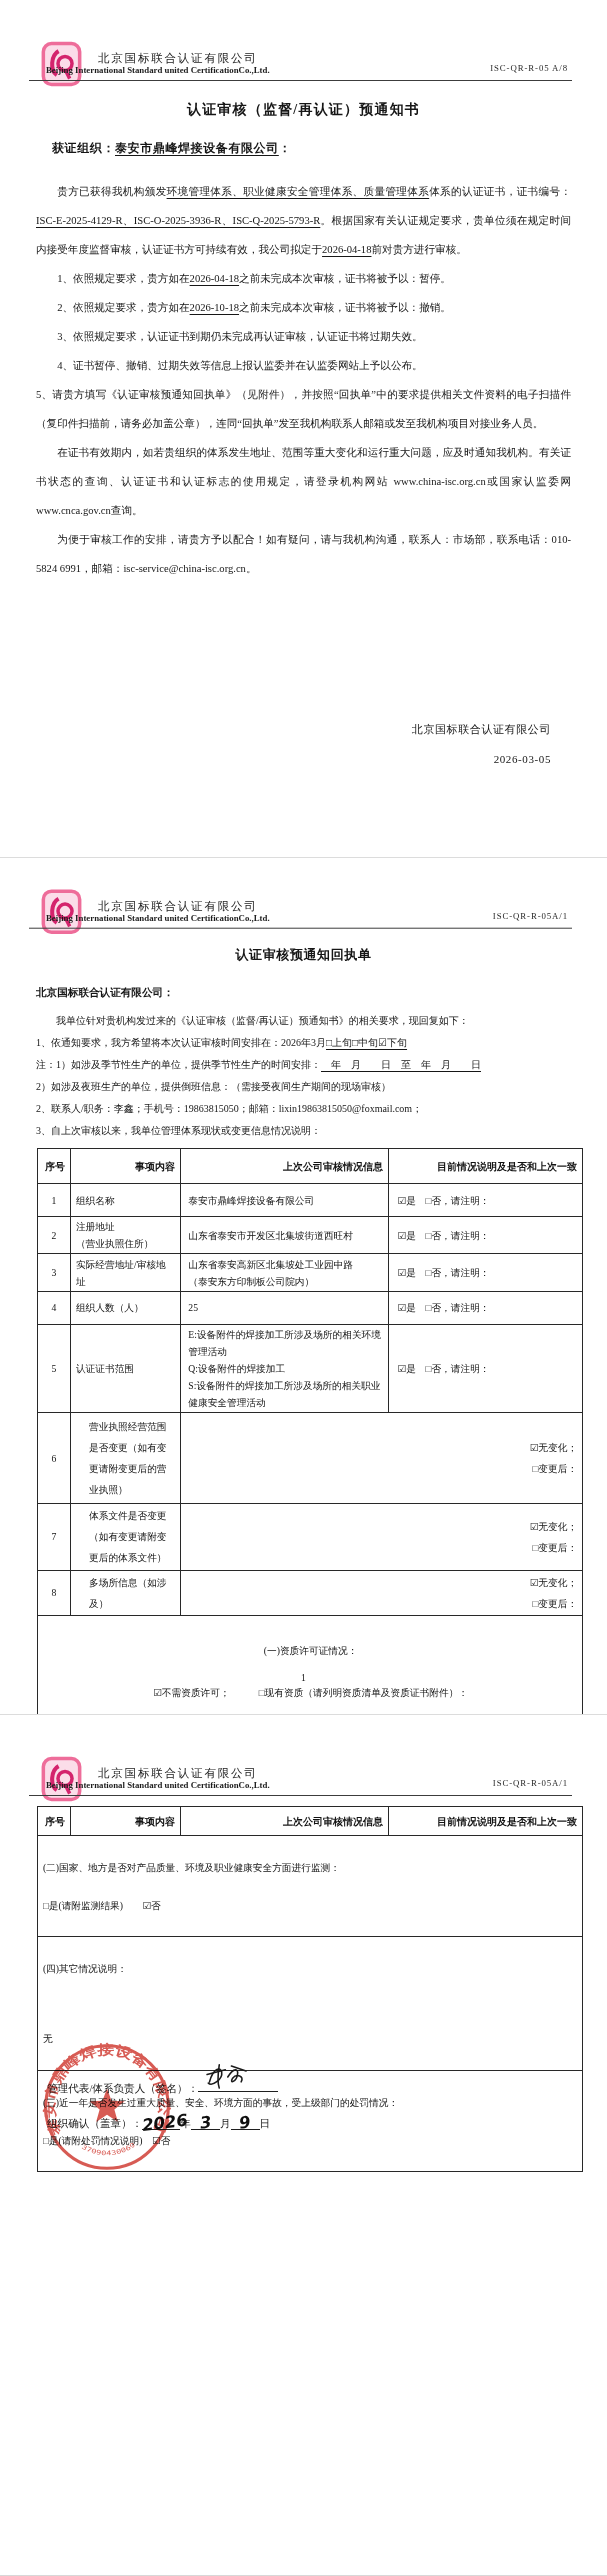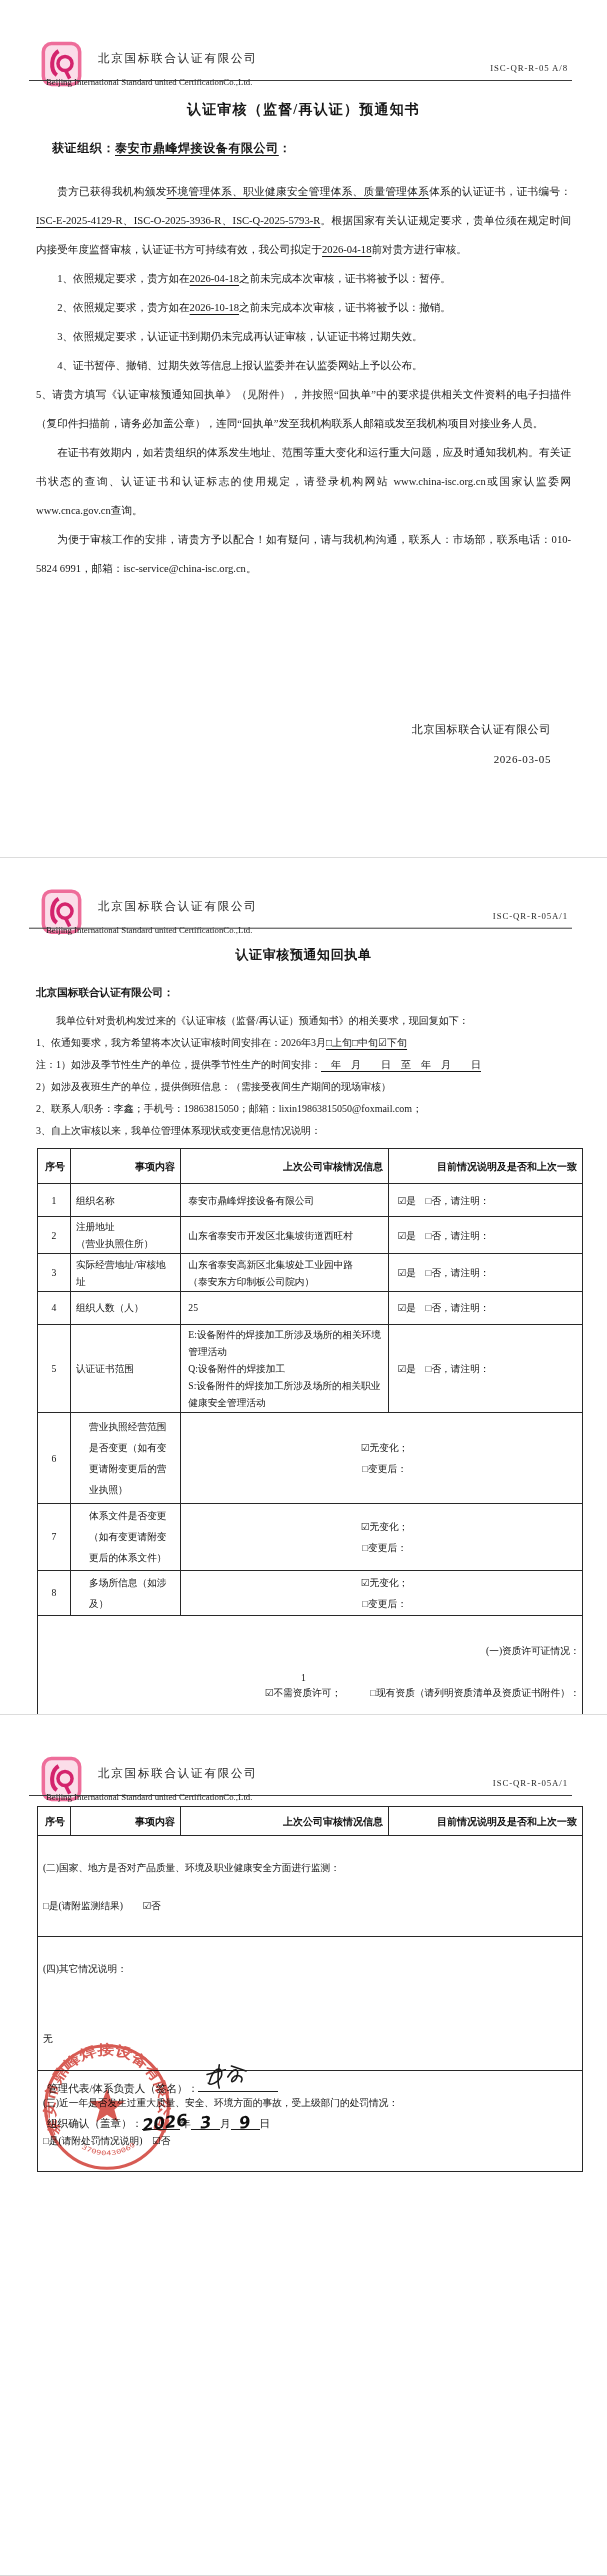--- a/index.html
+++ b/index.html
@@ -7,21 +7,21 @@
   .page{position:relative;width:607px;background:#fff;overflow:hidden;}
   #page1{height:857px;border-bottom:1.2px solid #dcdcdc;}
   #page2{height:856px;border-bottom:1.2px solid #dcdcdc;}
   #page3{height:860px;border-bottom:1.2px solid #d8d8d8;}
 
   
   .hd{position:absolute;left:0;top:0;width:100%;height:88px;}
   .p2 .hd{transform:translateY(-10.3px);}
   .hd .logo{position:absolute;left:41px;top:41px;width:41px;height:46px;}
   .hd .cn{position:absolute;left:98px;top:51px;font-size:11.5px;letter-spacing:1.8px;color:#222;}
-  .hd .en{position:absolute;left:46px;top:65px;font-size:8.8px;font-weight:normal;color:#1d1d1d;margin-top:12px;}
+  .hd .en{position:absolute;left:46px;top:65px;font-size:8.8px;font-weight:bold;color:#1d1d1d;}
   .hd .code{position:absolute;right:39px;top:63px;font-size:8.8px;letter-spacing:0.9px;color:#2a2a2a;}
   .hd .rule{position:absolute;left:29px;right:35px;top:80px;border-bottom:1.5px solid #3c3c3c;}
 
   .u{text-decoration:underline;text-underline-offset:3px;text-decoration-thickness:0.9px;}
 
   
   .title1{position:absolute;top:101px;left:0;width:100%;margin:0;text-align:center;font-size:14px;font-weight:bold;letter-spacing:1.2px;}
   .recipient{position:absolute;left:52px;top:140px;font-size:12px;font-weight:bold;letter-spacing:0.6px;}
   .body1{position:absolute;left:36px;top:177px;width:535px;font-size:10.6px;line-height:29px;text-align:justify;}
   .body1 p{margin:0;text-indent:2em;}
@@ -36,23 +36,23 @@
   .body2 .ind{text-indent:2em;}
 
   table.tbl{border-collapse:collapse;table-layout:fixed;font-size:9.7px;line-height:17px;color:#131313;}
   .tbl td,.tbl th{border:1.2px solid #282828;padding:1.2px 4.9px;white-space:pre-line;vertical-align:middle;overflow:hidden;}
   .tbl th{font-size:10px;font-weight:bold;text-align:right;}
   .tbl td.no{text-align:center;}
   .tbl td.item{text-align:left;}
   .tbl td.itemL{text-align:left;line-height:21px;padding-left:18px;}
   .tbl td.last{text-align:left;padding-left:7.3px;}
   .tbl td.cur{text-align:left;padding-left:8.5px;}
-  .tbl td.merged{text-align:center;padding-left:11px;line-height:21px;}
+  .tbl td.merged{text-align:right;padding-left:11px;line-height:21px;}
   #tbl2{position:absolute;left:37px;top:290px;width:545px;}
-  .qualcell{text-align:right;padding:4.9px 2.4px 3.6px 3.6px !important;line-height:20.6px;}
+  .qualcell{text-align:center;padding:4.9px 2.4px 3.6px 3.6px !important;line-height:20.6px;}
   .pagenum{position:absolute;top:814px;left:0;width:100%;text-align:center;font-size:9.7px;}
 
   
   #tbl3{position:absolute;left:37px;top:91px;width:545px;}
   .seccell{text-align:left;padding:4.9px 3.6px 3.6px 4.9px !important;line-height:18px;vertical-align:top !important;}
   .secans{margin-top:2px;}
   .secans4{margin-top:34px;}
   .rep{position:absolute;left:47px;top:363px;font-size:10.6px;}
   .confirm{position:absolute;left:47px;top:402px;font-size:10.6px;}
   .blank{display:inline-block;border-bottom:1.2px solid #1f1f1f;text-align:center;vertical-align:baseline;}

